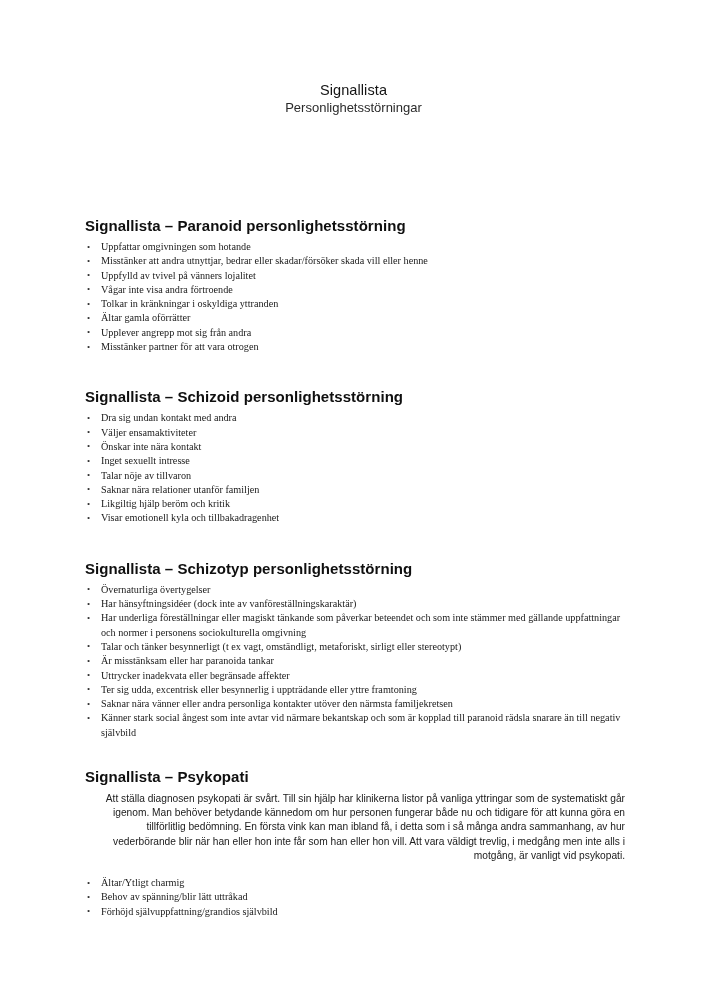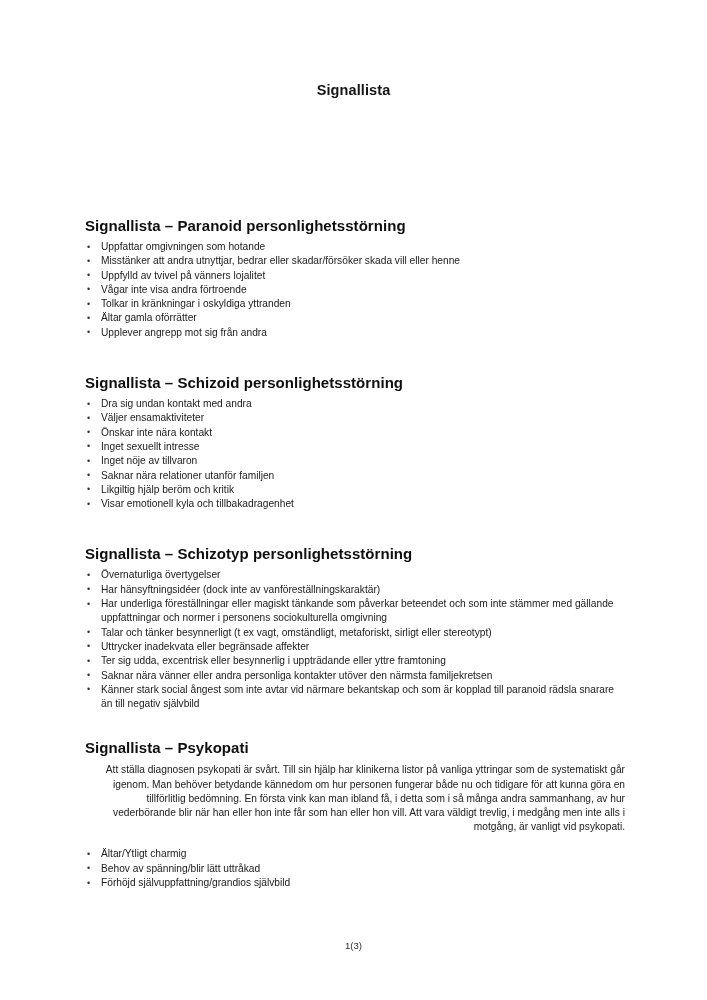--- a/index.html
+++ b/index.html
@@ -27,21 +27,21 @@
   
   .doc-header {
     position: absolute;
     left: 0;
     top: 82px;
     width: 707px;
     text-align: center;
   }
   .doc-title {
     font-size: 14.5px;
-    font-weight: bold;
+    font-weight: normal;
     line-height: 17px;
     letter-spacing: 0.1px;
     color: #141414;
     margin: 0;
     text-align: center;
   }
   .doc-subtitle {
     font-size: 13px;
     font-weight: normal;
     line-height: 16px;
@@ -67,20 +67,21 @@
     line-height: 14px;
     margin: 0 0 7px 0;
     letter-spacing: 0.05px;
     white-space: nowrap;
   }
 
   ul.bullets {
     list-style: none;
     margin: 0;
     padding: 0;
+    font-family: Liberation Serif, serif;
   }
   ul.bullets > li {
     position: relative;
     padding-left: 16px;
     font-size: 10.2px;
     line-height: 14.3px;
     color: #202020;
     margin: 0;
   }
   ul.bullets > li::before {
@@ -119,75 +120,75 @@
     line-height: 12px;
   }
 </style>
 </head>
 <body>
 
 <div class="page">
 
   <div class="doc-header">
     <div class="doc-title">Signallista</div>
+    <div class="doc-subtitle">Personlighetsstörningar</div>
   </div>
 
   <div class="content">
 
     <div class="section">
       <h2 class="section-heading">Signallista – Paranoid personlighetsstörning</h2>
       <ul class="bullets">
         <li>Uppfattar omgivningen som hotande</li>
         <li>Misstänker att andra utnyttjar, bedrar eller skadar/försöker skada vill eller henne</li>
         <li>Uppfylld av tvivel på vänners lojalitet</li>
         <li>Vågar inte visa andra förtroende</li>
         <li>Tolkar in kränkningar i oskyldiga yttranden</li>
         <li>Ältar gamla oförrätter</li>
         <li>Upplever angrepp mot sig från andra</li>
+        <li>Misstänker partner för att vara otrogen</li>
       </ul>
     </div>
 
     <div class="section">
       <h2 class="section-heading">Signallista – Schizoid personlighetsstörning</h2>
       <ul class="bullets">
         <li>Dra sig undan kontakt med andra</li>
         <li>Väljer ensamaktiviteter</li>
         <li>Önskar inte nära kontakt</li>
         <li>Inget sexuellt intresse</li>
-        <li>Inget nöje av tillvaron</li>
+        <li>Talar nöje av tillvaron</li>
         <li>Saknar nära relationer utanför familjen</li>
         <li>Likgiltig hjälp beröm och kritik</li>
         <li>Visar emotionell kyla och tillbakadragenhet</li>
       </ul>
     </div>
 
     <div class="section">
       <h2 class="section-heading">Signallista – Schizotyp personlighetsstörning</h2>
       <ul class="bullets">
         <li>Övernaturliga övertygelser</li>
         <li>Har hänsyftningsidéer (dock inte av vanföreställningskaraktär)</li>
         <li>Har underliga föreställningar eller magiskt tänkande som påverkar beteendet och som inte stämmer med gällande uppfattningar och normer i personens sociokulturella omgivning</li>
         <li>Talar och tänker besynnerligt (t ex vagt, omständligt, metaforiskt, sirligt eller stereotypt)</li>
+        <li>Är misstänksam eller har paranoida tankar</li>
         <li>Uttrycker inadekvata eller begränsade affekter</li>
         <li>Ter sig udda, excentrisk eller besynnerlig i uppträdande eller yttre framtoning</li>
         <li>Saknar nära vänner eller andra personliga kontakter utöver den närmsta familjekretsen</li>
         <li>Känner stark social ångest som inte avtar vid närmare bekantskap och som är kopplad till paranoid rädsla snarare än till negativ självbild</li>
       </ul>
     </div>
 
     <div class="section psykopati">
       <h2 class="section-heading">Signallista – Psykopati</h2>
       <p class="para">Att ställa diagnosen psykopati är svårt. Till sin hjälp har klinikerna listor på vanliga yttringar som de systematiskt går igenom. Man behöver betydande kännedom om hur personen fungerar både nu och tidigare för att kunna göra en tillförlitlig bedömning. En första vink kan man ibland få, i detta som i så många andra sammanhang, av hur vederbörande blir när han eller hon inte får som han eller hon vill. Att vara väldigt trevlig, i medgång men inte alls i motgång, är vanligt vid psykopati.</p>
       <div class="para-gap"></div>
       <ul class="bullets">
         <li>Ältar/Ytligt charmig</li>
         <li>Behov av spänning/blir lätt uttråkad</li>
         <li>Förhöjd självuppfattning/grandios självbild</li>
       </ul>
     </div>
 
   </div>
 
-  <div class="footer">
-    <span>1(3)</span>
-  </div>
 
 </div>
 
 </body></html>

